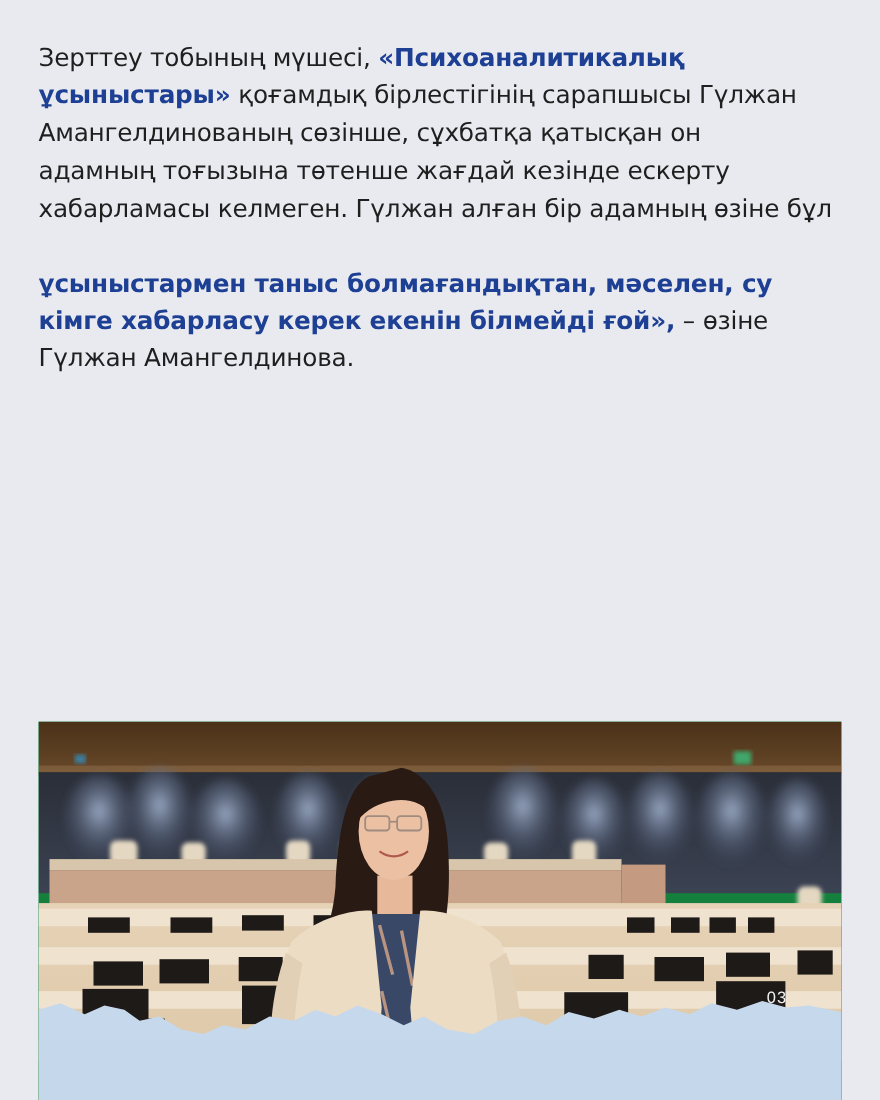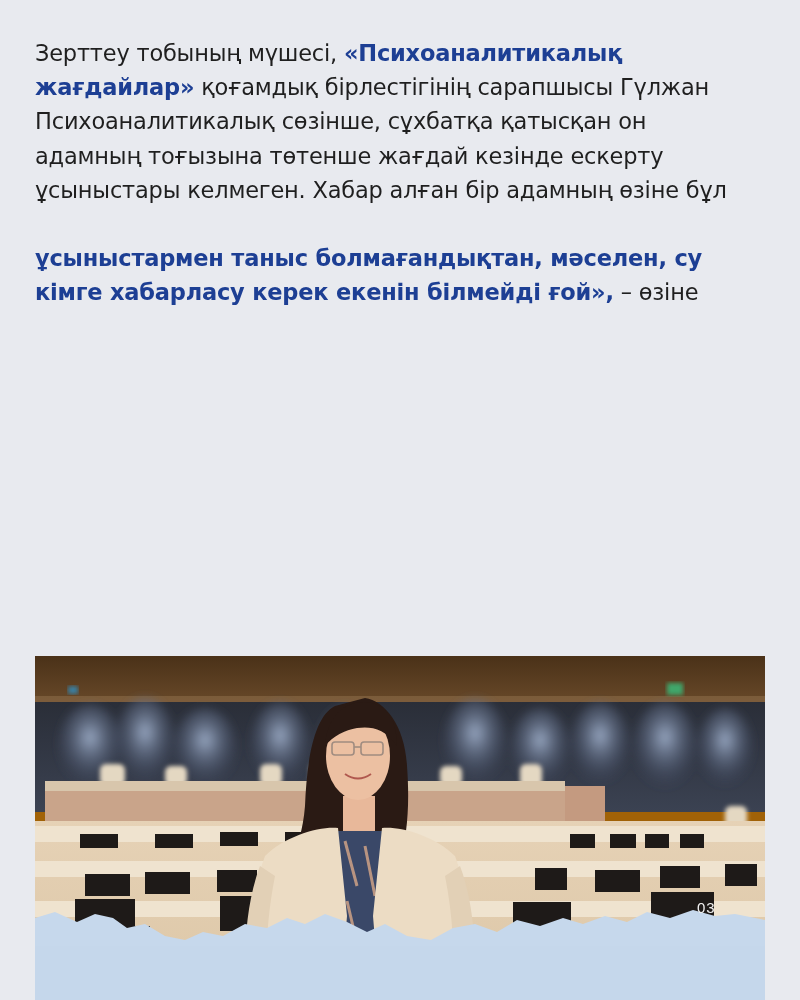--- a/index.html
+++ b/index.html
@@ -33,52 +33,53 @@
       color: #1d3f94;
       font-weight: bold;
     }
     .photo {
       position: absolute;
       left: 35px;
       top: 656px;
       width: 730px;
       height: 344px;
       overflow: hidden;
-      background: #a16207;
+      background: #15803d;
     }
     .photo svg { display: block; }
     .page-num {
       position: absolute;
       left: 697px;
       top: 899px;
       color: #f1f1f1;
       font-family: "Liberation Sans", sans-serif;
       font-size: 15px;
       letter-spacing: 1px;
     }
   </style>
 </head>
 <body>
 
 <div class="article">
   <div class="para">
     <p>
       <span class="line"><span>Зерттеу тобының мүшесі, </span><span class="hl">«Психоаналитикалық</span></span>
-      <span class="line"><span class="hl">жағдайлар»</span><span> қоғамдық бірлестігінің сарапшысы Гүлжан</span></span>
-      <span class="line">Психоаналитикалық сөзінше, сұхбатқа қатысқан он</span>
+      <span class="line"><span class="hl">ұсыныстары»</span><span> қоғамдық бірлестігінің сарапшысы Гүлжан</span></span>
+      <span class="line">Амангелдинованың сөзінше, сұхбатқа қатысқан он</span>
       <span class="line">адамның тоғызына төтенше жағдай кезінде ескерту</span>
-      <span class="line">ұсыныстары келмеген. Хабар алған бір адамның өзіне бұл</span>
+      <span class="line">хабарламасы келмеген. Гүлжан алған бір адамның өзіне бұл</span>
     </p>
   </div>
 
 
   <div class="para">
     <p>
       <span class="line hl">ұсыныстармен таныс болмағандықтан, мәселен, су</span>
       <span class="line"><span class="hl">кімге хабарласу керек екенін білмейді ғой»,</span><span> – өзіне</span></span>
+      <span class="line">Гүлжан Амангелдинова.</span>
     </p>
   </div>
 </div>
 
 <div class="photo" title="Гүлжан Амангелдинова in a conference hall">
   <svg width="730" height="344" viewBox="0 0 730 344" xmlns="http://www.w3.org/2000/svg">
     <defs>
       <linearGradient id="ceil" x1="0" y1="0" x2="0" y2="1">
         <stop offset="0" stop-color="#4a3118"></stop>
         <stop offset="1" stop-color="#6a4a2a"></stop>

